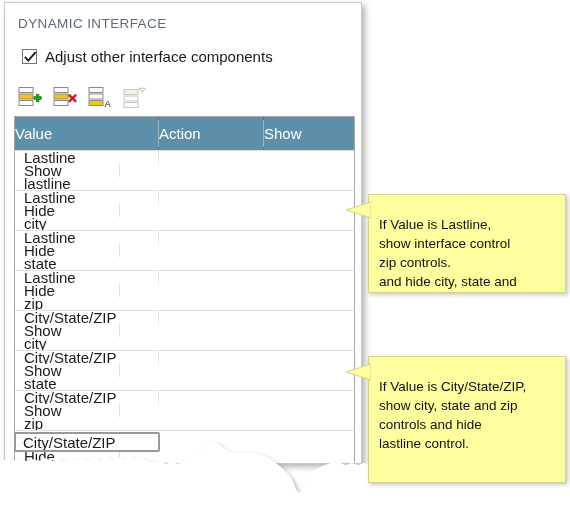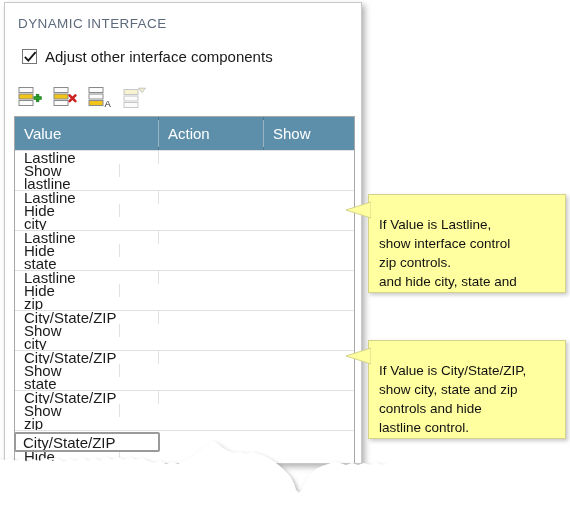--- a/index.html
+++ b/index.html
@@ -93,21 +93,20 @@
   #grid-header {
     display: flex;
     background: #5e8faa;
     height: 33px;
   }
   .hcell {
     color: #ffffff;
     font-size: 15px;
     display: flex;
     align-items: center;
-    padding-left: 9px;
     box-sizing: border-box;
     border-right: 1px solid #4b7790;
     position: relative;
   }
   .hcell:last-child { border-right: none; }
   .hcell::after {
     content: "";
     position: absolute;
     right: -1px; top: 3px;
     width: 1px; height: 27px;
@@ -175,23 +174,23 @@
     box-shadow: 2px 2px 4px rgba(0,0,0,0.22);
   }
   #callout-1 {
     left: 368px;
     top: 194px;
     width: 198px;
     height: 99px;
   }
   #callout-2 {
     left: 368px;
-    top: 340px;
+    top: 356px;
     width: 198px;
-    height: 99px;
+    height: 127px;
   }
   .callout-tail {
     position: absolute;
     left: -24px;
     top: 6px;
     width: 26px;
     height: 22px;
   }
   .callout p { margin: 0; }
 </style>

